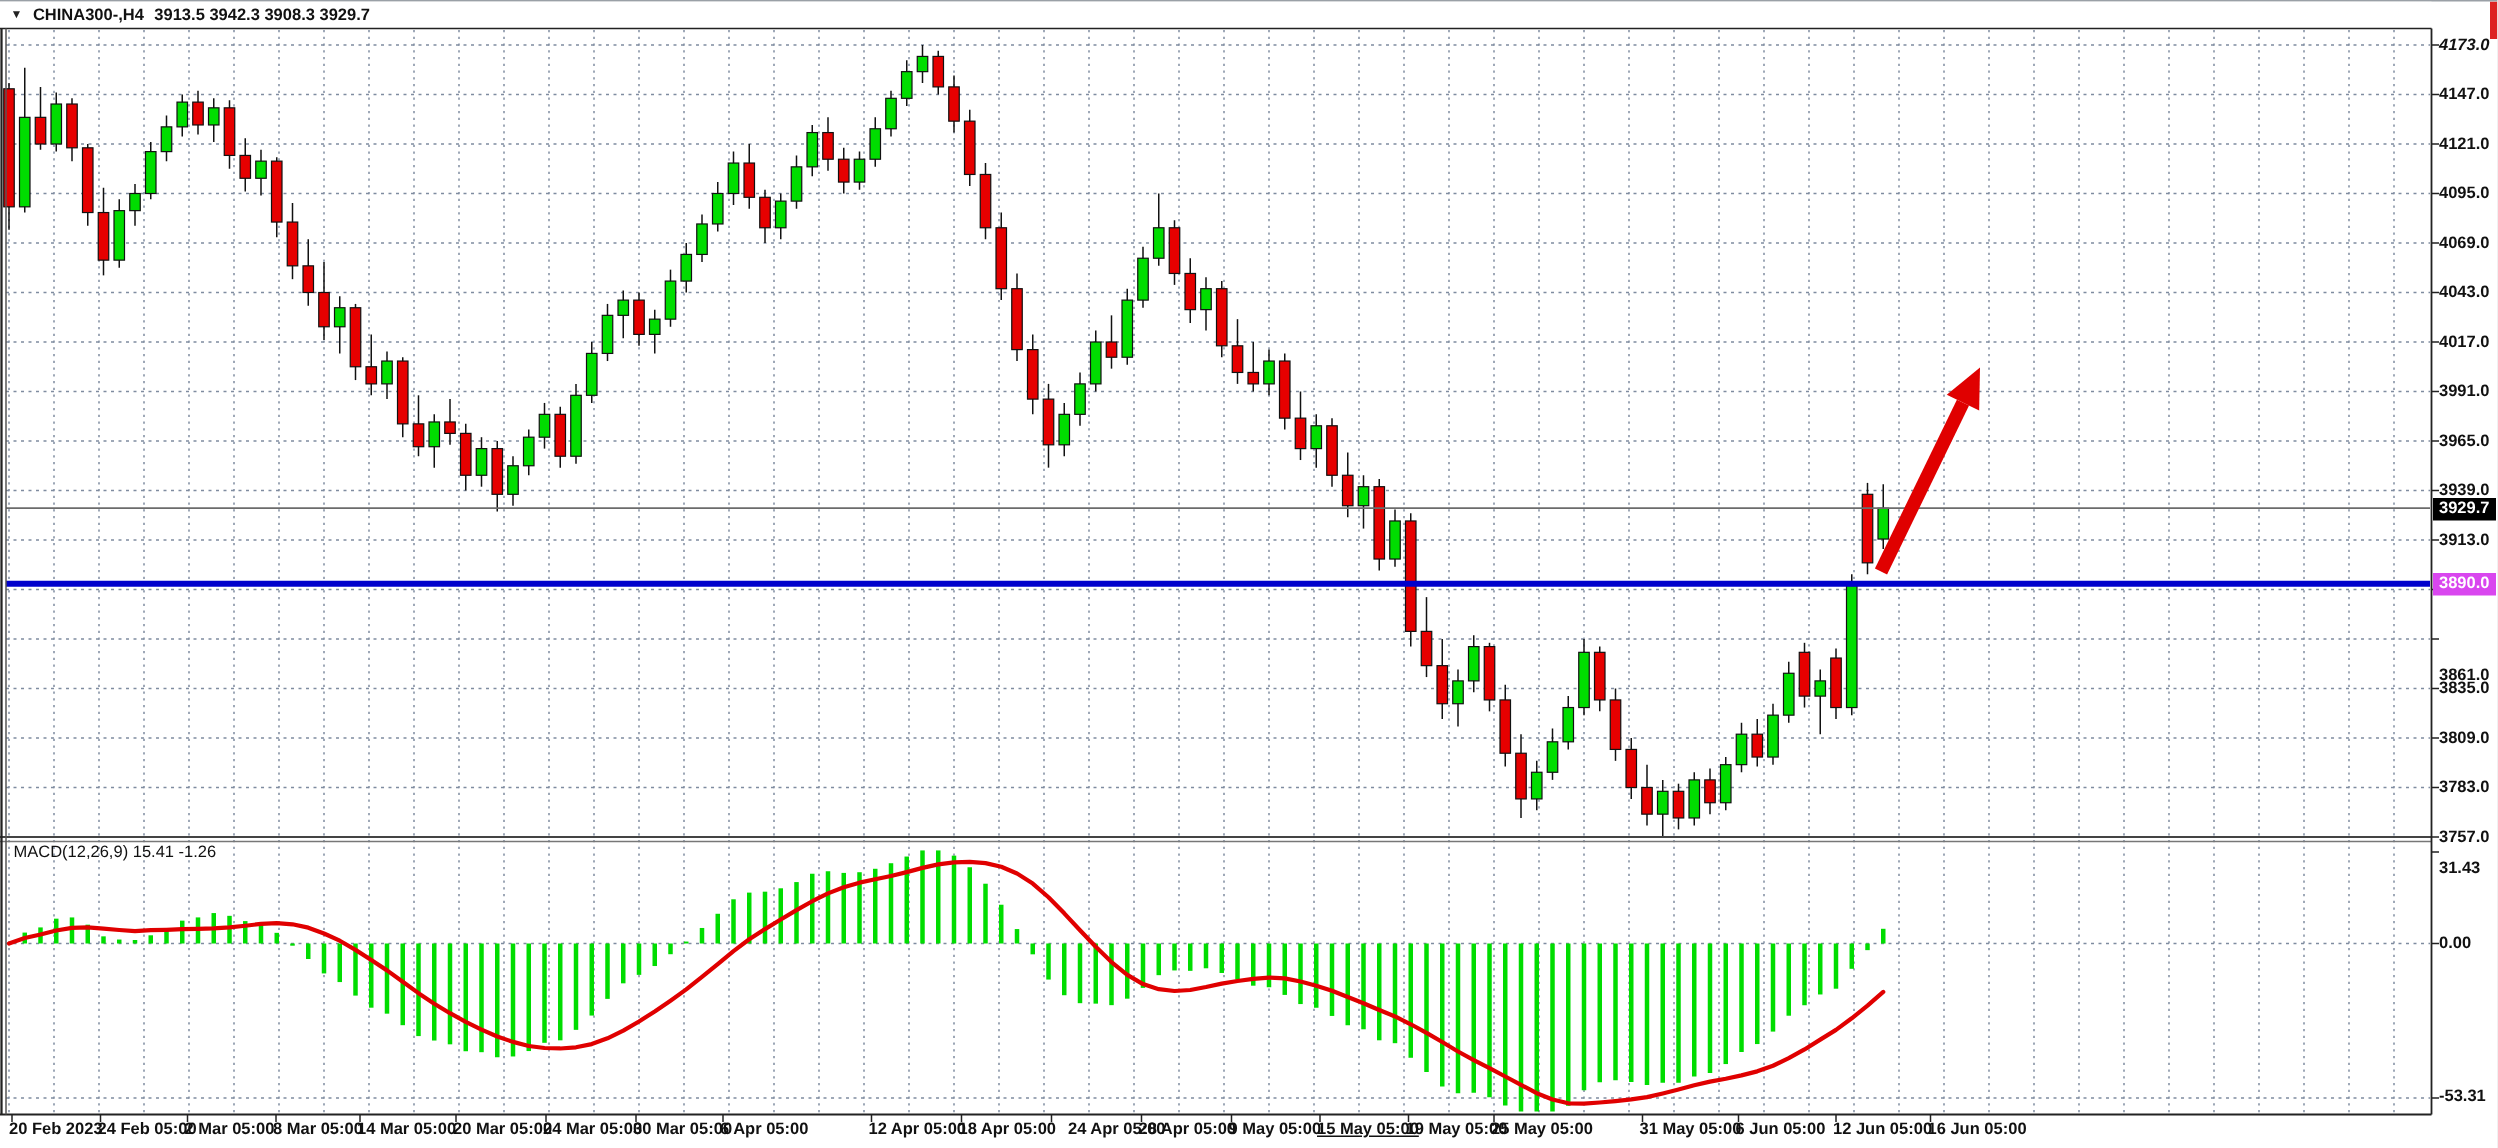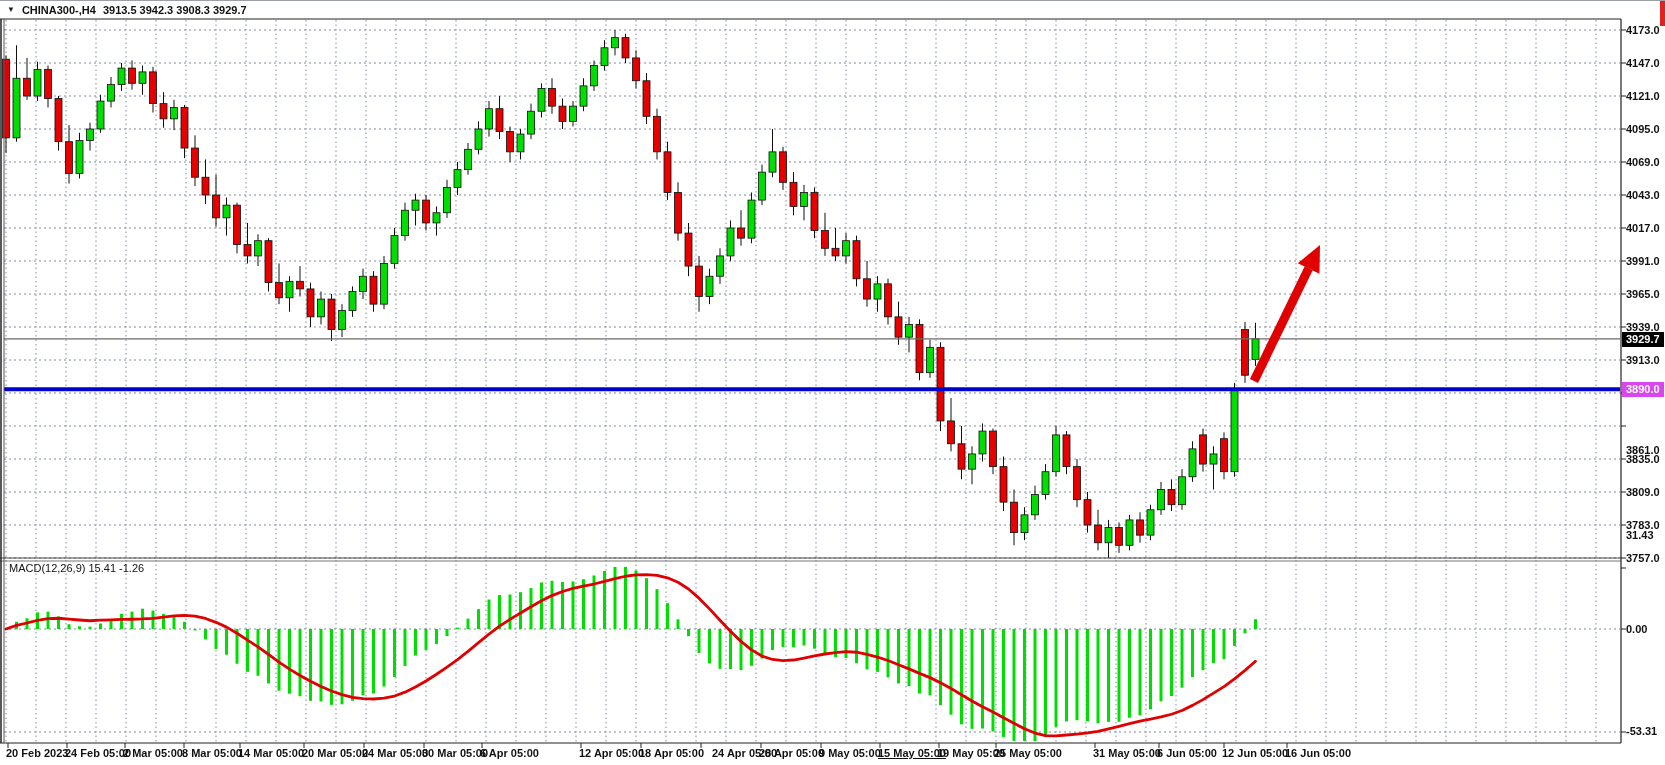--- a/index.html
+++ b/index.html
@@ -527,21 +527,21 @@
       <line x1="880" y1="742" x2="880" y2="747" stroke="#222" stroke-width="1"></line>
       <line x1="939" y1="742" x2="939" y2="747" stroke="#222" stroke-width="1"></line>
       <line x1="996" y1="742" x2="996" y2="747" stroke="#222" stroke-width="1"></line>
       <line x1="1095" y1="742" x2="1095" y2="747" stroke="#222" stroke-width="1"></line>
       <line x1="1159" y1="742" x2="1159" y2="747" stroke="#222" stroke-width="1"></line>
       <line x1="1224" y1="742" x2="1224" y2="747" stroke="#222" stroke-width="1"></line>
       <line x1="1287" y1="742" x2="1287" y2="747" stroke="#222" stroke-width="1"></line>
     </svg>
 
   <div id="price-labels">
-      <div class="axis-label" style="top: 23px;">4173.0</div>
+      <div class="axis-label" style="top: 23px; font-style: italic;">4173.0</div>
       <div class="axis-label" style="top: 56px;">4147.0</div>
       <div class="axis-label" style="top: 89px;">4121.0</div>
       <div class="axis-label" style="top: 122px;">4095.0</div>
       <div class="axis-label" style="top: 155px;">4069.0</div>
       <div class="axis-label" style="top: 188px;">4043.0</div>
       <div class="axis-label" style="top: 221px;">4017.0</div>
       <div class="axis-label" style="top: 254px;">3991.0</div>
       <div class="axis-label" style="top: 287px;">3965.0</div>
       <div class="axis-label" style="top: 320px;">3939.0</div>
       <div class="axis-label" style="top: 353px;">3913.0</div>
@@ -549,21 +549,21 @@
       <div class="axis-label" style="top: 419px; margin-top: 24px;">3861.0</div>
       <div class="axis-label" style="top: 452px;">3835.0</div>
       <div class="axis-label" style="top: 485px;">3809.0</div>
       <div class="axis-label" style="top: 518px;">3783.0</div>
       <div class="axis-label" style="top: 551px;">3757.0</div>
     </div>
 
   <div class="tag-label" id="cur-price-tag" style="top: 330.804px; background: rgb(0, 0, 0);">3929.7</div>
   <div class="tag-label" id="hline-tag" style="top: 381.192px; background: #d946ef;">3890.0</div>
 
-  <div class="axis-label" id="macd-max" style="top: 528px;">31.43</div>
+  <div class="axis-label" id="macd-max" style="top: 572px;">31.43</div>
   <div class="axis-label" id="macd-zero" style="top: 622px;">0.00</div>
   <div class="axis-label" id="macd-min" style="top: 724px;">-53.31</div>
 
   <div class="ind-label">MACD(12,26,9) 15.41 -1.26</div>
 
   <div id="date-labels">
       <div class="date-label" style="left: 6px;">20 Feb 2023</div>
       <div class="date-label" style="left: 65px;">24 Feb 05:00</div>
       <div class="date-label" style="left: 123px;">2 Mar 05:00</div>
       <div class="date-label" style="left: 182px;">8 Mar 05:00</div>

